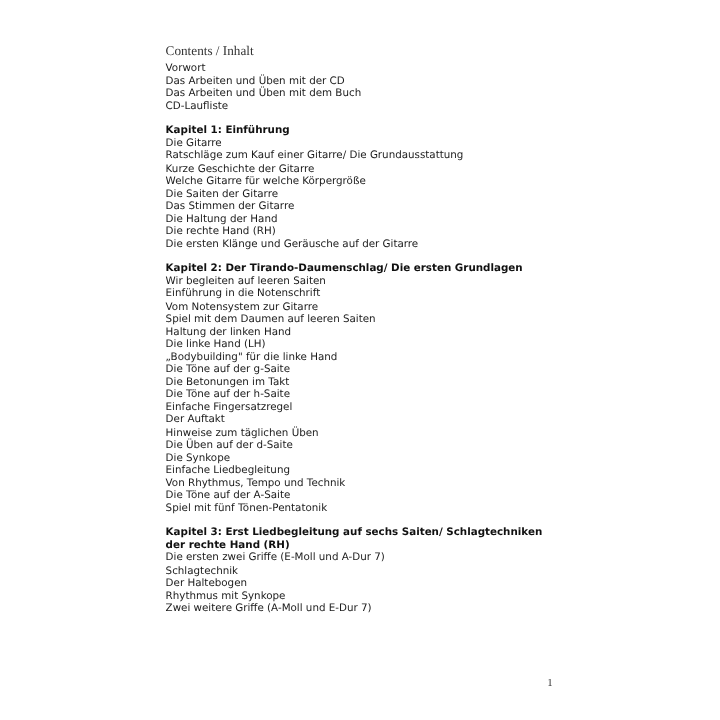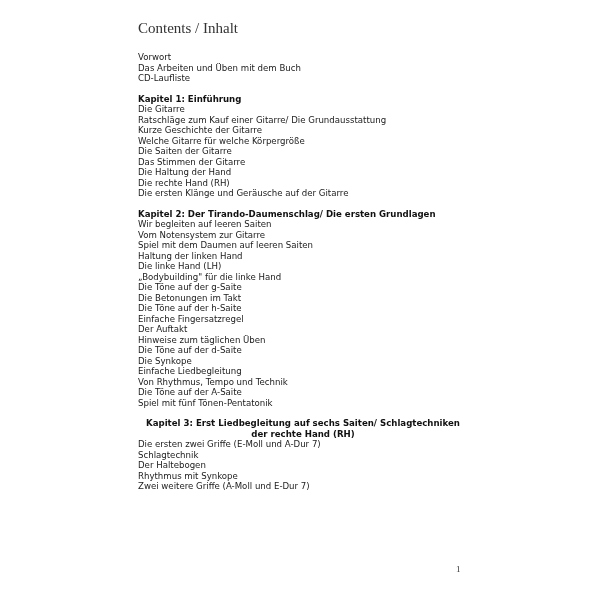--- a/index.html
+++ b/index.html
@@ -1,43 +1,44 @@
 <!DOCTYPE html>
 <html><head>
 <meta charset="utf-8">
 <style>
   html, body { margin: 0; padding: 0; background: #ffffff; }
   body { width: 600px; height: 600px; position: relative; overflow: hidden; }
   .page { position: absolute; left: 0; top: 0; width: 600px; height: 600px; background: #fff; }
   .header-title {
-    position: absolute; left: 138px; top: 20px;
-    font-family: "Liberation Serif", serif; font-size: 15px; color: #333;
+    position: absolute; left: 138px; top: 37px;
+    font-family: "Liberation Serif", serif; font-size: 11px; color: #333;
   }
   .toc {
     position: absolute; left: 138px; top: 52px; width: 330px;
     font-family: "DejaVu Sans", sans-serif; font-size: 8.6px; line-height: 10.5px; color: #1a1a1a;
   }
   .toc .line { white-space: nowrap; }
   .toc .chapter { font-weight: bold; color: #111; }
-  .toc .chapter-wrap { white-space: normal; text-align: center; }
+  .toc .chapter-wrap { white-space: normal; }
   .toc .gap { height: 10px; }
   .page-number {
     position: absolute; left: 456px; top: 564px;
     font-family: "Liberation Serif", serif; font-size: 9px; color: #333;
   }
 </style>
 </head>
 <body>
 
 <div class="page">
   <div class="header-title">Contents / Inhalt</div>
 
   <div class="toc">
     <div>
       <div class="line">Vorwort</div>
+      <div class="line">Das Arbeiten und Üben mit der CD</div>
       <div class="line">Das Arbeiten und Üben mit dem Buch</div>
       <div class="line">CD-Laufliste</div>
     </div>
     <div class="gap"></div>
 
     <div>
       <div class="line chapter">Kapitel 1: Einführung</div>
       <div class="line">Die Gitarre</div>
       <div class="line">Ratschläge zum Kauf einer Gitarre/ Die Grundausstattung</div>
       <div class="line">Kurze Geschichte der Gitarre</div>
@@ -46,32 +47,33 @@
       <div class="line">Das Stimmen der Gitarre</div>
       <div class="line">Die Haltung der Hand</div>
       <div class="line">Die rechte Hand (RH)</div>
       <div class="line">Die ersten Klänge und Geräusche auf der Gitarre</div>
     </div>
     <div class="gap"></div>
 
     <div>
       <div class="line chapter">Kapitel 2: Der Tirando-Daumenschlag/ Die ersten Grundlagen</div>
       <div class="line">Wir begleiten auf leeren Saiten</div>
+      <div class="line">Einführung in die Notenschrift</div>
       <div class="line">Vom Notensystem zur Gitarre</div>
       <div class="line">Spiel mit dem Daumen auf leeren Saiten</div>
       <div class="line">Haltung der linken Hand</div>
       <div class="line">Die linke Hand (LH)</div>
       <div class="line">„Bodybuilding" für die linke Hand</div>
       <div class="line">Die Töne auf der g-Saite</div>
       <div class="line">Die Betonungen im Takt</div>
       <div class="line">Die Töne auf der h-Saite</div>
       <div class="line">Einfache Fingersatzregel</div>
       <div class="line">Der Auftakt</div>
       <div class="line">Hinweise zum täglichen Üben</div>
-      <div class="line">Die Töne auf der d-Saite</div>
+      <div class="line">Die Üben auf der d-Saite</div>
       <div class="line">Die Synkope</div>
       <div class="line">Einfache Liedbegleitung</div>
       <div class="line">Von Rhythmus, Tempo und Technik</div>
       <div class="line">Die Töne auf der A-Saite</div>
       <div class="line">Spiel mit fünf Tönen-Pentatonik</div>
     </div>
     <div class="gap"></div>
 
     <div>
       <div class="chapter chapter-wrap">Kapitel 3: Erst Liedbegleitung auf sechs Saiten/ Schlagtechniken der rechte Hand (RH)</div>

